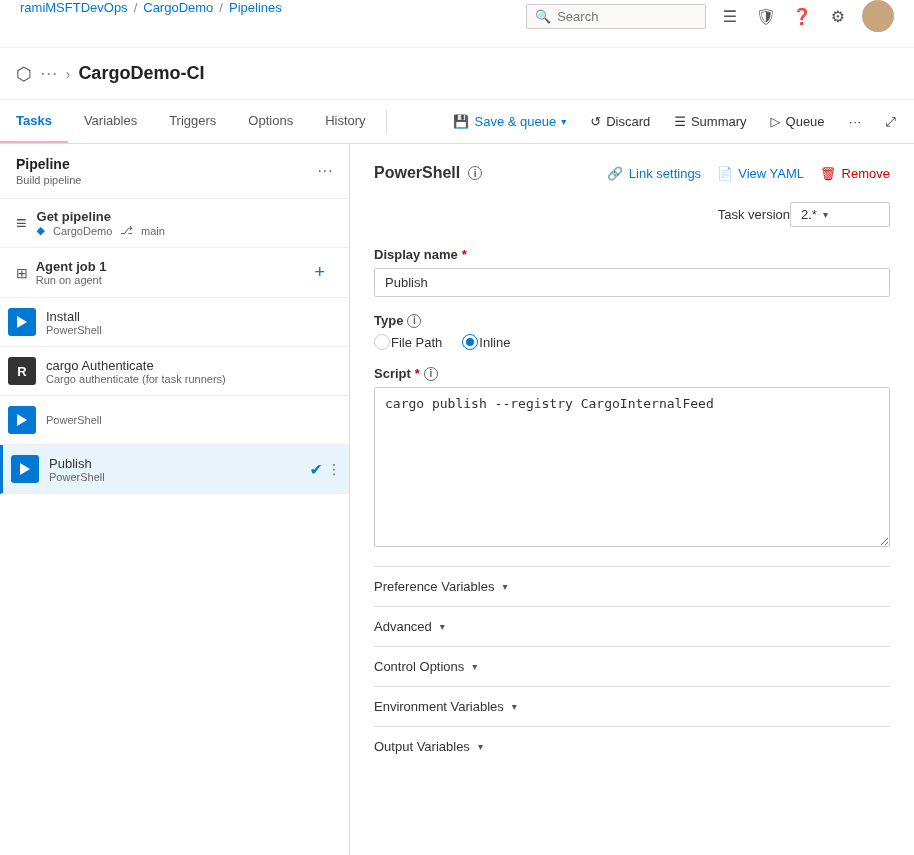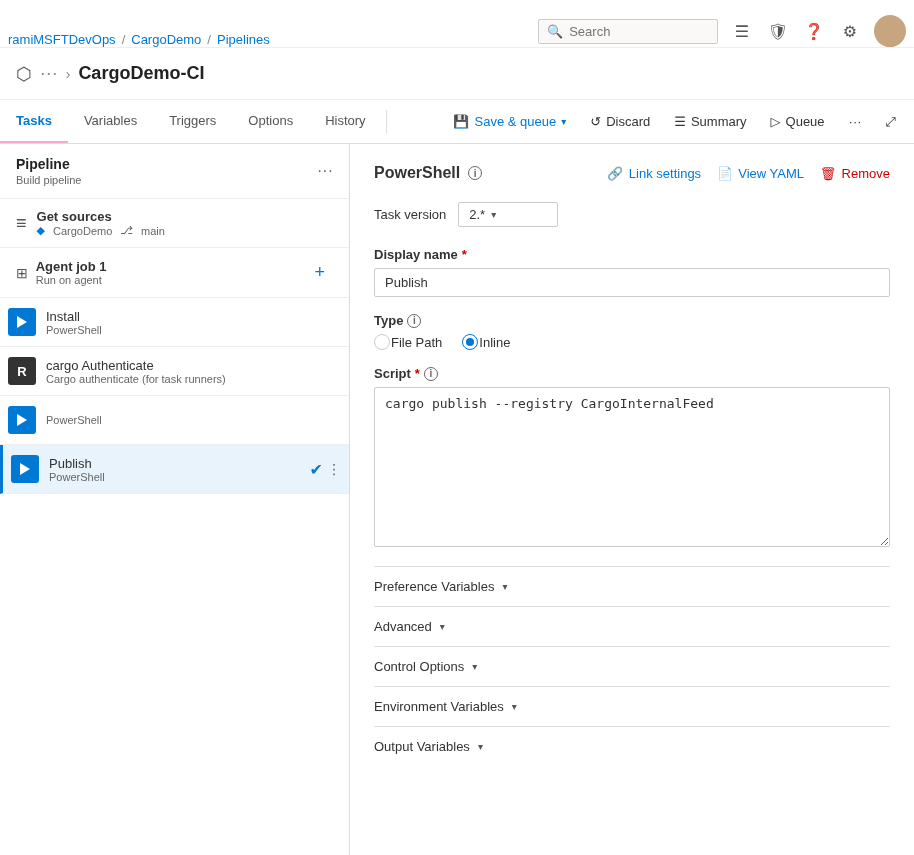--- a/index.html
+++ b/index.html
@@ -1,21 +1,21 @@
 <!DOCTYPE html>
 <html><head>
   <meta charset="utf-8">
   <style>
     * { box-sizing: border-box; margin: 0; padding: 0; }
     body { font-family: 'Segoe UI', sans-serif; font-size: 13px; color: #333; background: #fff; height: 855px; width: 914px; overflow: hidden; }
 
     
     .top-nav {
-      display: flex; align-items: flex-end; justify-content: space-between;
-      height: 48px; padding: 0 8px; background: #fff; border-bottom: 1px solid #eee;
+      display: flex; align-items: flex-start; justify-content: space-between;
+      height: 48px; padding: 0 20px; background: #fff; border-bottom: 1px solid #eee;
     }
     .breadcrumb { display: flex; align-items: center; gap: 6px; font-size: 13px; color: #0078d4; }
     .breadcrumb span { color: #888; }
     .top-nav-right { display: flex; align-items: center; gap: 12px; }
     .search-box {
       display: flex; align-items: center; border: 1px solid #ccc; border-radius: 2px;
       padding: 4px 8px; width: 180px; gap: 6px; background: #faf9f8;
     }
     .search-box input { border: none; outline: none; background: transparent; font-size: 13px; width: 140px; }
     .nav-icon { width: 24px; height: 24px; display: flex; align-items: center; justify-content: center; cursor: pointer; color: #555; font-size: 16px; }
@@ -111,21 +111,21 @@
     .panel-action-btn { display: flex; align-items: center; gap: 5px; color: #0078d4; cursor: pointer; font-size: 13px; }
 
     .form-group { margin-bottom: 16px; }
     .form-label { font-size: 13px; font-weight: 600; color: #333; margin-bottom: 6px; display: flex; align-items: center; gap: 4px; }
     .form-label .required { color: #c00; }
     .form-input {
       width: 100%; border: 1px solid #ccc; border-radius: 2px; padding: 6px 10px;
       font-size: 13px; outline: none; color: #333;
     }
 
-    .task-version-row { display: flex; align-items: center; gap: 12px; margin-bottom: 20px; }
+    .task-version-row { display: flex; align-items: center; margin-bottom: 20px; justify-content: flex-end; }
     .task-version-label { font-size: 13px; color: #333; }
     .version-select {
       display: flex; align-items: center; gap: 6px; border: 1px solid #ccc;
       border-radius: 2px; padding: 4px 10px; cursor: pointer; min-width: 100px;
       background: #fff;
     }
     .version-select-text { font-size: 13px; color: #333; }
     .version-select-chevron { color: #555; font-size: 10px; }
 
     .radio-group { display: flex; align-items: center; gap: 20px; }
@@ -240,21 +240,21 @@
           <div class="sidebar-section-title">Pipeline</div>
           <div class="sidebar-section-subtitle">Build pipeline</div>
         </div>
         <div class="sidebar-dots">···</div>
       </div>
     </div>
 
     <div class="get-sources-item">
       <span style="font-size:18px;color:#555;">≡</span>
       <div class="get-sources-text">
-        <div class="get-sources-label">Get sources</div>
+        <div class="get-sources-label">Get pipeline</div>
         <div class="get-sources-meta">
           <span style="color:#0078d4;font-size:11px;">◆</span>
           <span>CargoDemo</span>
           <span style="font-size:11px;">⎇</span>
           <span>main</span>
         </div>
       </div>
     </div>
 
     <div class="agent-job-header">

